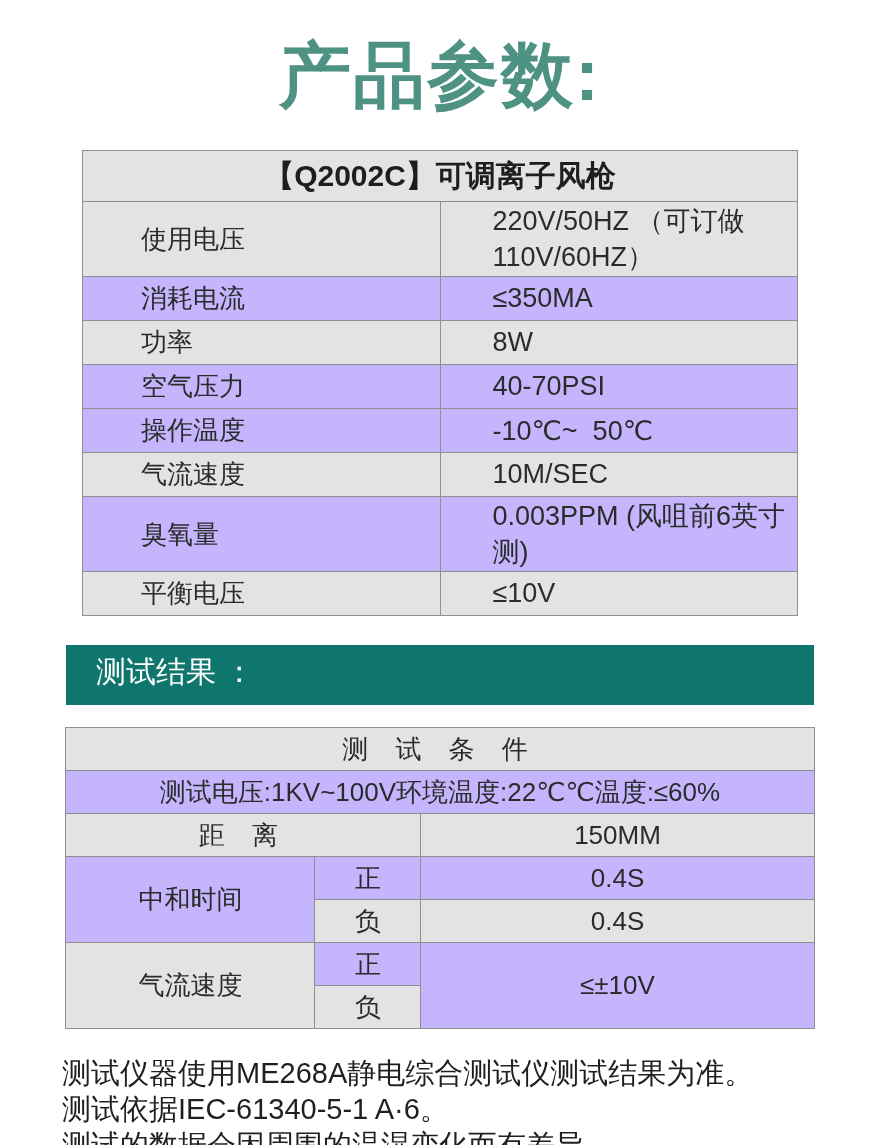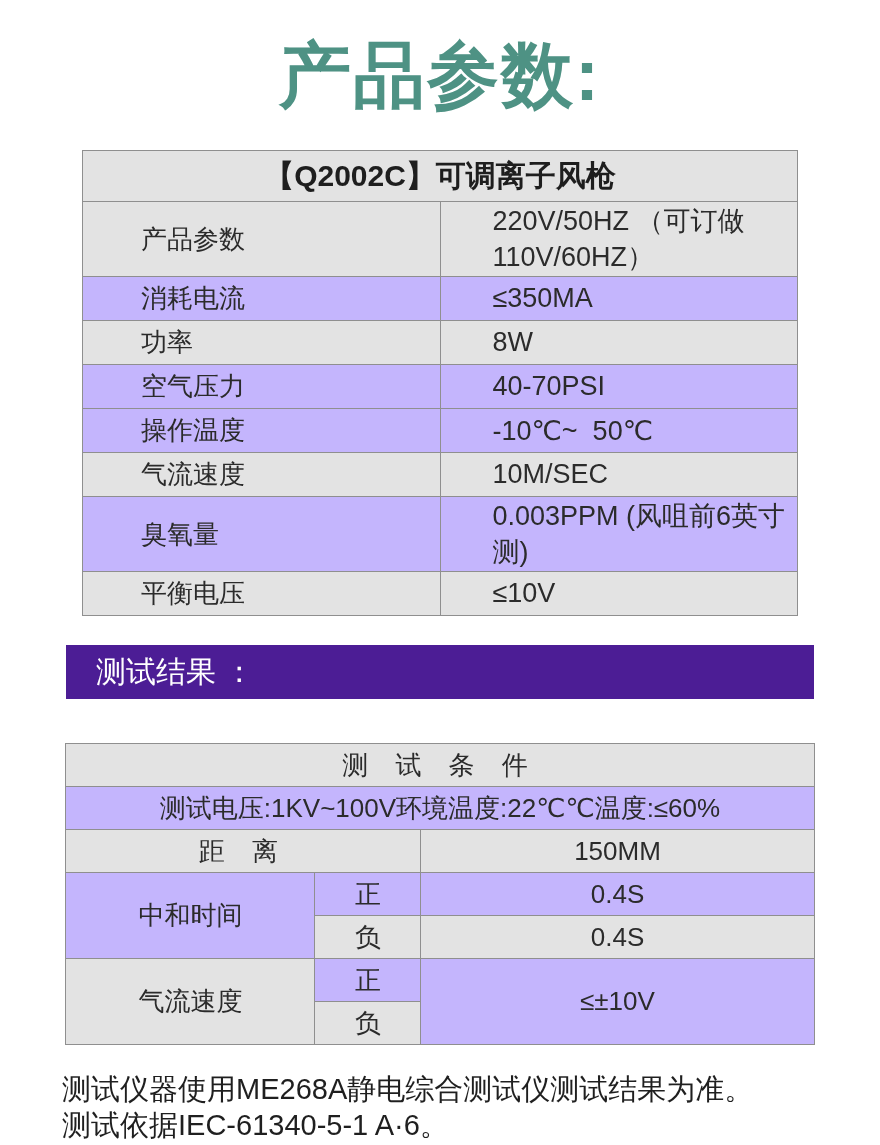--- a/index.html
+++ b/index.html
@@ -28,21 +28,21 @@
     color: #4e9284;
   }
   
   table.spec, table.test {
     width: 716px;
     margin: 0 auto;
     border-collapse: collapse;
     table-layout: fixed;
   }
   table.spec { margin-top: 34px; }
-  table.test { margin-top: 44px; }
+  table.test { margin-top: 22px; }
   table.spec td, table.spec th,
   table.test td, table.test th {
     border: 1px solid #8f8f8f;
     font-weight: normal;
     background: #c4b5fd;
     white-space: pre-wrap;
   }
   .gray-bg { background: #e3e3e3 !important; }
   
   table.spec th.spec-header {
@@ -59,23 +59,23 @@
     text-align: left;
   }
   table.spec td.value-cell {
     padding-left: 52px;
     text-align: left;
     font-size: 27px;
   }
   
   .section-banner {
     width: 718px;
-    height: 54px;
+    height: 60px;
     margin: 29px auto 0;
-    background: #4c1d95;
+    background: #0f766e;
     color: #ffffff;
     font-size: 30px;
     line-height: 54px;
     padding-left: 30px;
   }
   
   table.test td { height: 40px; font-size: 26px; text-align: center; }
   table.test col.c1 { width: 249px; }
   table.test col.c2 { width: 106px; }
   table.test col.c3 { width: 393px; }
@@ -95,21 +95,21 @@
 <div class="page">
 
   <h1 class="page-title">产品参数:</h1>
 
   <table class="spec">
     <tbody>
         <tr>
       <th class="spec-header gray-bg" colspan="2">【Q2002C】可调离子风枪</th>
     </tr>
     <tr>
-      <td class="label-cell gray-bg">产品参数</td>
+      <td class="label-cell gray-bg">使用电压</td>
       <td class="value-cell gray-bg">220V/50HZ （可订做110V/60HZ）</td>
     </tr>
     <tr>
       <td class="label-cell">消耗电流</td>
       <td class="value-cell">≤350MA</td>
     </tr>
     <tr>
       <td class="label-cell gray-bg">功率</td>
       <td class="value-cell gray-bg">8W</td>
     </tr>

